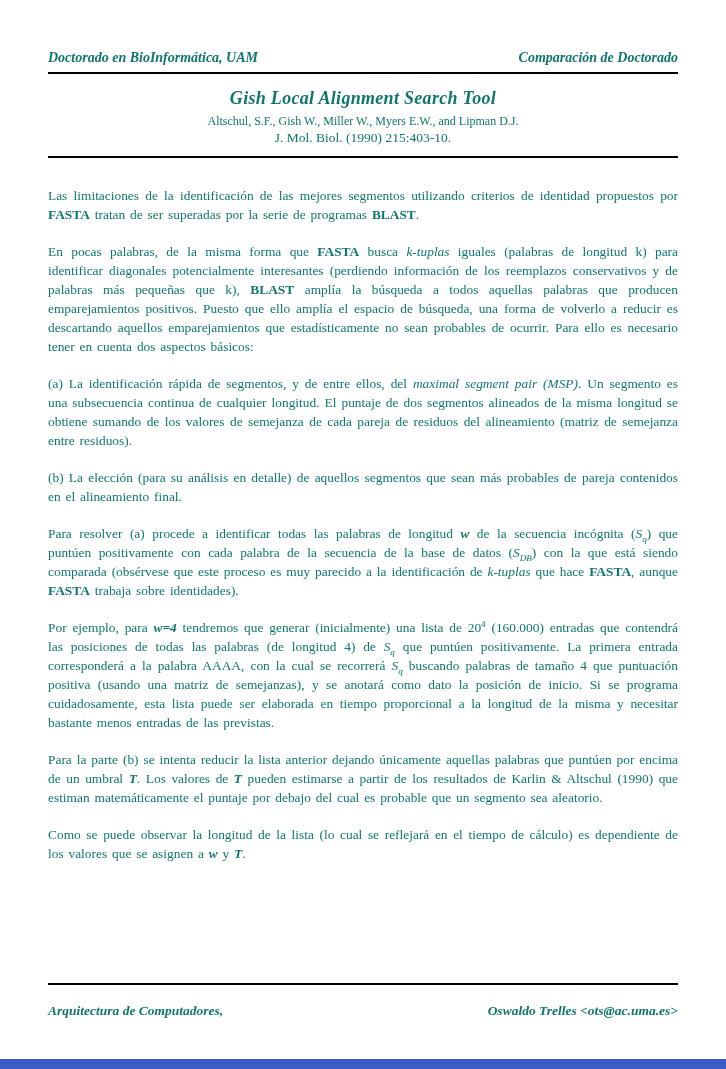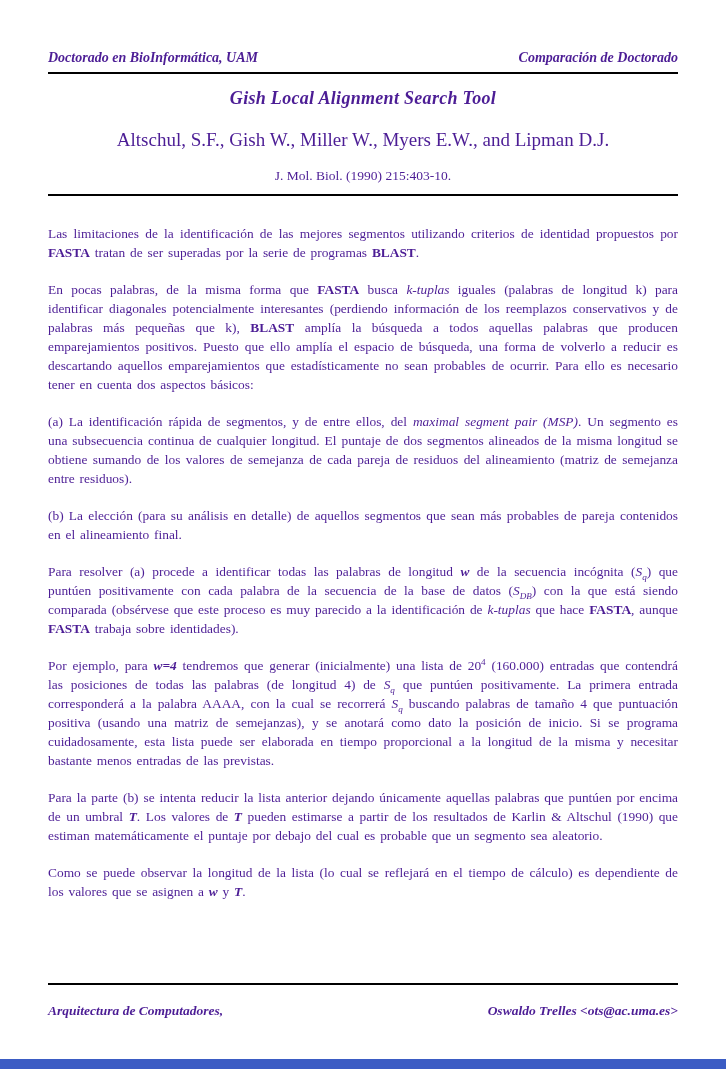--- a/index.html
+++ b/index.html
@@ -36,26 +36,26 @@
     text-align: center;
     margin-top: 14px;
   }
   .doc-title {
     font-size: 18px;
     font-weight: bold;
     font-style: italic;
     letter-spacing: 0.3px;
   }
   .authors {
-    font-size: 19px;
-    margin-top: 20px;
+    font-size: 12px;
+    margin-top: 5px;
   }
   .reference {
     font-size: 13.5px;
-    margin-top: 17px;
+    margin-top: 1px;
   }
   .title-rule {
     margin-top: 10px;
   }
   .body-text {
     margin-top: 28px;
     font-size: 13.4px;
     line-height: 19px;
     text-align: justify;
   }
@@ -90,21 +90,21 @@
     position: absolute;
     left: 0;
     bottom: 0;
     width: 726px;
     height: 10px;
   }
 </style>
 </head>
 <body>
 
-<div class="page" style="color: #4c1d95; background: rgb(255, 255, 255);">
+<div class="page" style="color: #0f766e; background: rgb(255, 255, 255);">
   <div class="content">
 
     <div class="header">
       <span>Doctorado en BioInformática, UAM</span>
       <span>Comparación de Doctorado</span>
     </div>
     <div class="rule"></div>
 
     <div class="title-block">
       <div class="doc-title">Gish Local Alignment Search Tool</div>

